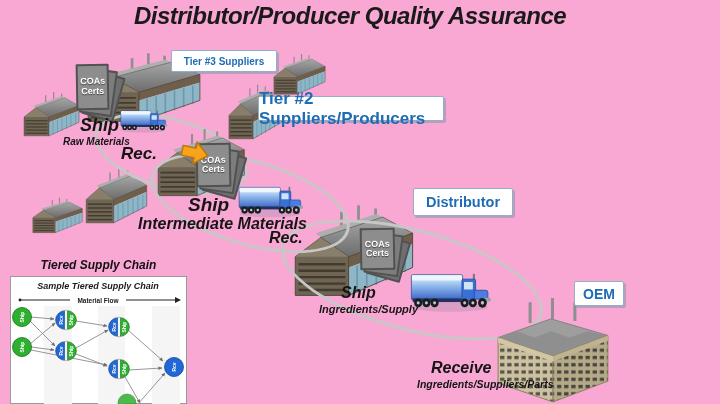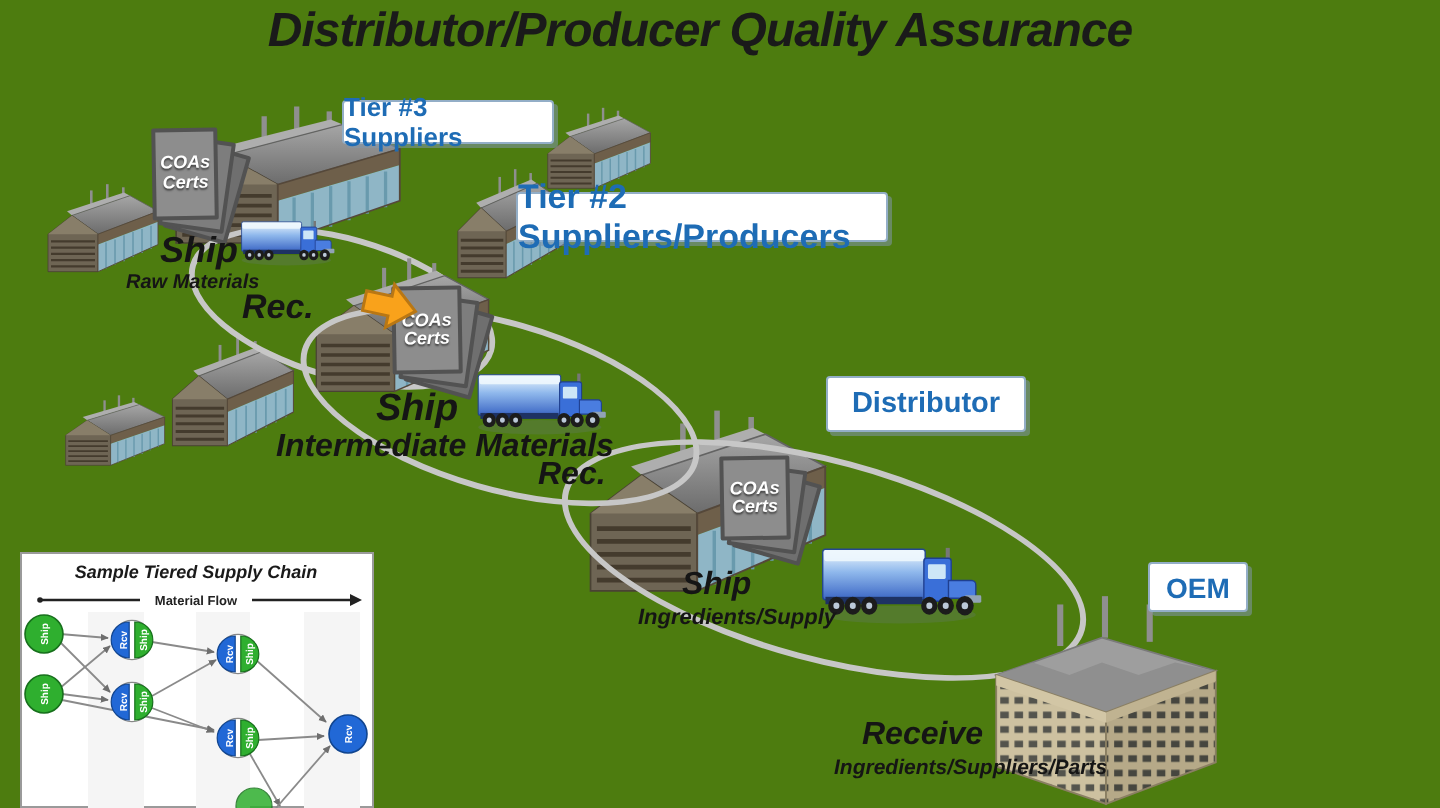--- a/index.html
+++ b/index.html
@@ -1,32 +1,32 @@
 <!DOCTYPE html>
 <html><head>
 <meta charset="utf-8">
 <style>
   html,body{margin:0;padding:0;background:#fff;}
-  #stage{position:relative;width:720px;height:404px;background:#4d7c0f;overflow:hidden;
+  #stage{position:relative;width:720px;height:404px;background:#f9a8d4;overflow:hidden;
          font-family:"Liberation Sans",sans-serif;}
   .abs{position:absolute;}
   
   .page-title{left:0;top:2px;width:700px;text-align:center;font-size:24px;font-weight:bold;
               font-style:italic;color:#1a1a1a;letter-spacing:-0.5px;}
   
   .tagbox{background:#ffffff;border:1px solid #93aec7;border-radius:2px;
           box-shadow:2px 2px 0 rgba(130,150,170,0.55);
           color:#1E6CB5;font-weight:bold;display:flex;align-items:center;justify-content:center;
           z-index:7;}
   
   .flowtxt{color:#151515;font-weight:bold;font-style:italic;white-space:nowrap;z-index:8;}
   
   .loop{border:3px solid #c7c7c7;border-radius:50%;}
   
-  .docs{z-index:6;font-style:italic;}
+  .docs{z-index:6;}
   .doc{position:absolute;left:0;top:0;width:70%;height:80%;background:#8d8d8d;
        border:2px solid #525252;border-radius:1px;}
   .doc.b3{transform:translate(11px,9px) rotate(16deg);background:#6f6f6f;}
   .doc.b2{transform:translate(6px,5px) rotate(8deg);background:#7d7d7d;}
   .doc.front{display:flex;flex-direction:column;align-items:center;justify-content:center;
              color:#fff;font-weight:bold;line-height:1.05;transform:rotate(-1deg);
              text-shadow:0 1px 1px rgba(0,0,0,.55);}
   .bld{z-index:1;}
   .truck{z-index:6;}
   .loop1{z-index:2;} .loop23{z-index:3;}
@@ -129,20 +129,21 @@
           <circle cx="106" cy="47" r="2.4"></circle>
       </g>
     </symbol>
   </defs>
 </svg>
 
 <div id="stage">
 
   <div class="abs page-title">Distributor/Producer Quality Assurance</div>
 
+  <div class="abs inset-title">Tiered Supply Chain</div>
   <svg class="abs" style="left:10px;top:276px;z-index:2" width="177" height="128" viewBox="0 0 177 128">
     <rect x="0.5" y="0.5" width="176" height="127" fill="#ffffff" stroke="#9a9a9a"></rect>
     <rect x="34" y="30" width="28" height="98" fill="#f5f5f5"></rect>
     <rect x="88" y="30" width="27" height="98" fill="#f5f5f5"></rect>
     <rect x="142" y="30" width="28" height="98" fill="#f5f5f5"></rect>
     <text x="88" y="13" class="ins-sub">Sample Tiered Supply Chain</text>
     <g>
       <line x1="10" y1="24" x2="60" y2="24" stroke="#222" stroke-width="1.2"></line>
       <line x1="116" y1="24" x2="165" y2="24" stroke="#222" stroke-width="1.2"></line>
       <polygon points="165,21 171,24 165,27" fill="#222"></polygon>
@@ -279,21 +280,21 @@
     <div class="doc front" style="font-size:9px">
       <span>COAs</span>
       <span>Certs</span>
     </div>
   </div>
 
   <svg class="abs arrow-orange" style="left:180px;top:139px;transform:rotate(12deg)" width="30" height="28" viewBox="0 0 30 26">
     <polygon points="2,8 15,8 15,2 28,13 15,24 15,18 2,18" fill="#F9A21B" stroke="#b97714" stroke-width="1.5"></polygon>
   </svg>
 
-  <div class="abs tagbox" style="left:171px;top:50px;width:104px;height:20px;font-size:13px">Tier #3 Suppliers</div>
+  <div class="abs tagbox" style="left:171px;top:50px;width:104px;height:20px;font-size:10px">Tier #3 Suppliers</div>
   <div class="abs tagbox" style="left:258px;top:96px;width:184px;height:23px;font-size:17px">Tier #2 Suppliers/Producers</div>
   <div class="abs tagbox" style="left:574px;top:281px;width:48px;height:23px;font-size:14px">OEM</div>
   <div class="abs tagbox" style="left:413px;top:188px;width:98px;height:26px;font-size:14.5px">Distributor</div>
 
   <div class="abs flowtxt" style="left:80px;top:115px;font-size:18px">Ship</div>
   <div class="abs flowtxt" style="left:63px;top:136px;font-size:10px">Raw Materials</div>
   <div class="abs flowtxt" style="left:121px;top:144px;font-size:17px">Rec.</div>
   <div class="abs flowtxt" style="left:188px;top:194px;font-size:19px">Ship</div>
   <div class="abs flowtxt" style="left:138px;top:215px;font-size:16px">Intermediate Materials</div>
   <div class="abs flowtxt" style="left:269px;top:229px;font-size:16px">Rec.</div>

